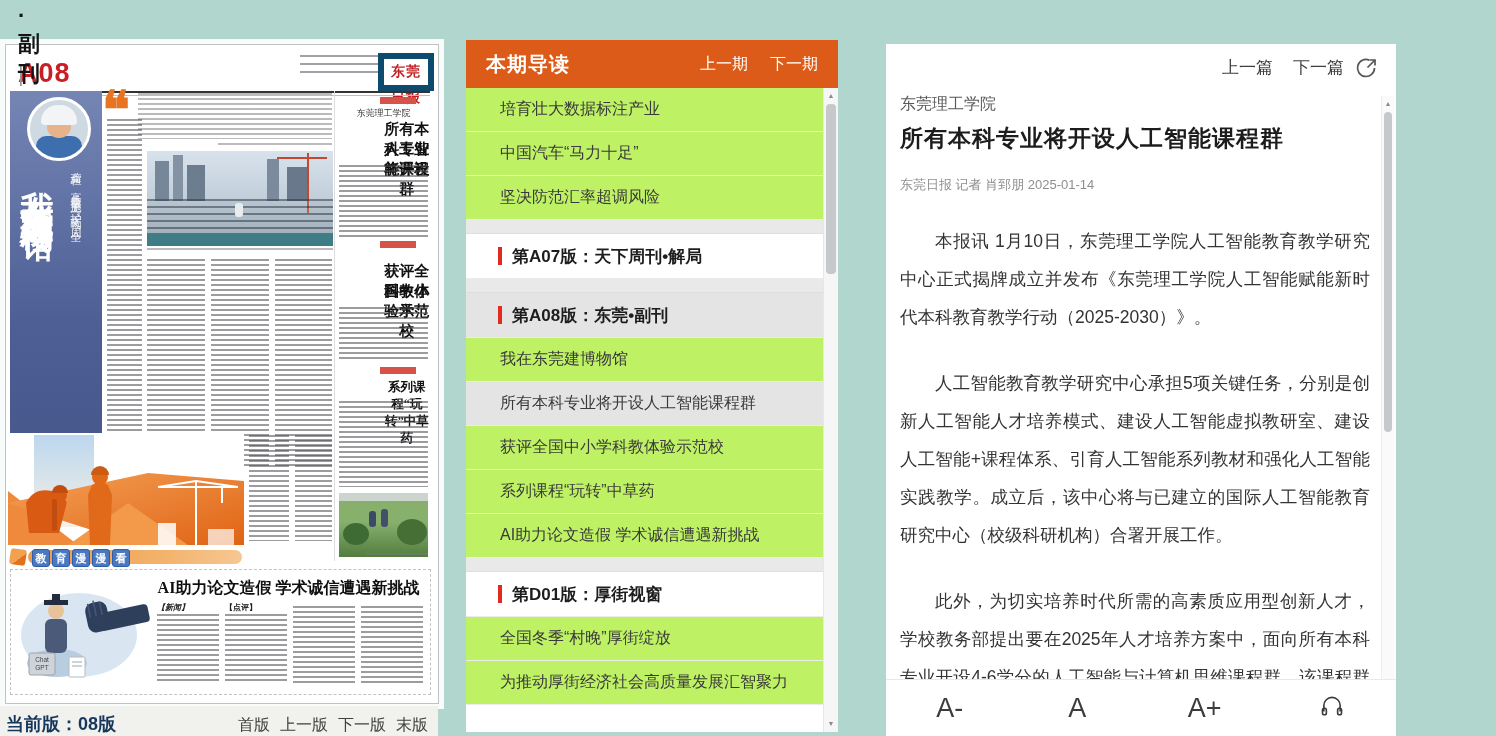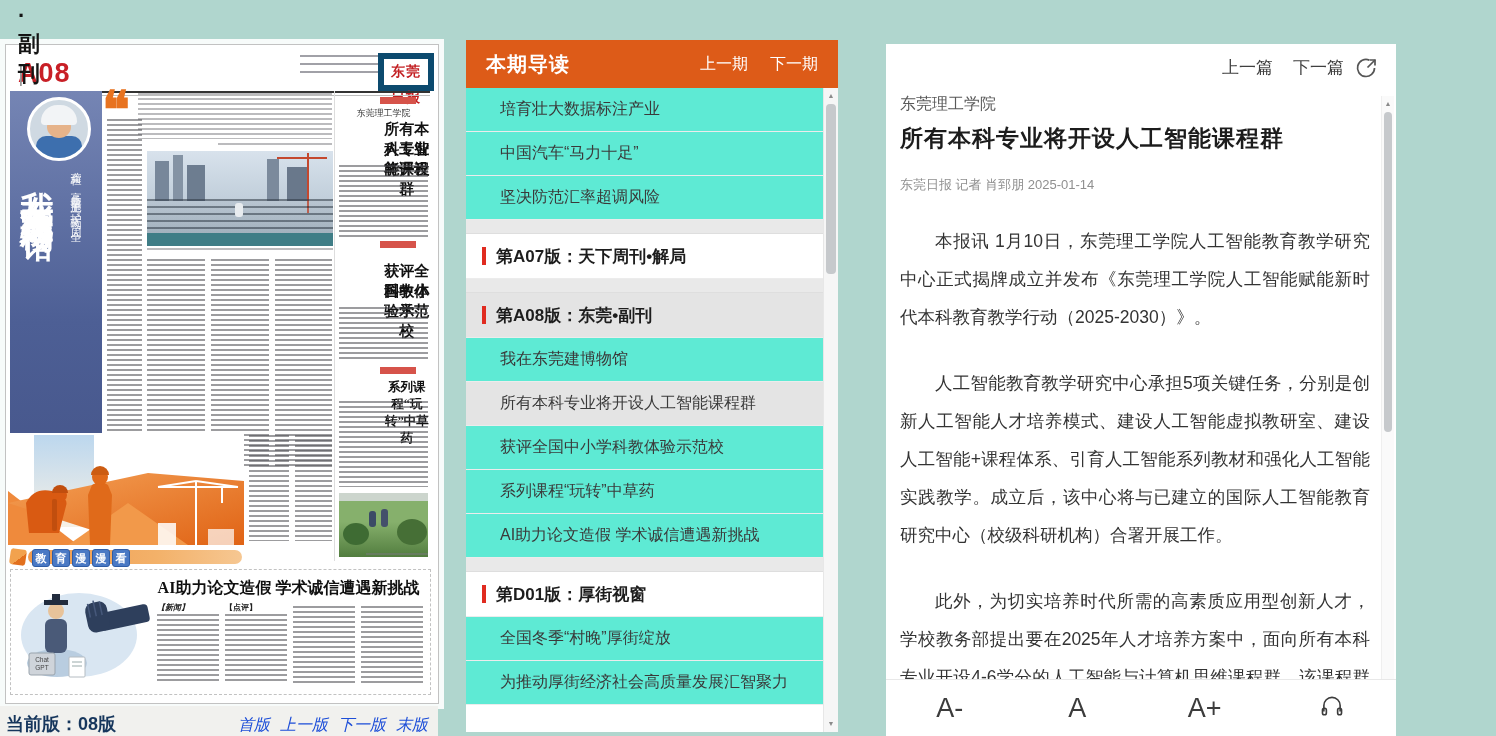--- a/index.html
+++ b/index.html
@@ -93,35 +93,35 @@
   .p-boxtag{font-size:8px;font-weight:bold;color:#222;}
   .tagA{left:146px;top:32px;font-style:italic;} .tagB{left:214px;top:32px;}
   .p-bcol{top:44px;width:62px;height:70px;}
   .bc1{left:146px;} .bc2{left:214px;} .bc3{left:282px;} .bc4{left:350px;}
   .p-attr{left:356px;top:-14px;width:60px;height:5px;}
 
   
   #left-footer{position:absolute;left:0;top:706px;width:438px;height:30px;background:#f1f1ee;
       display:flex;align-items:flex-end;justify-content:space-between;padding:0 10px 0 6px;box-sizing:border-box;}
   #left-footer .cur{font-size:18px;font-weight:bold;color:#16365c;}
-  #left-footer .links{display:flex;gap:10px;font-size:16px;color:#1d4ed8;font-style:italic;}
+  #left-footer .links{display:flex;gap:10px;font-size:16px;color:#404040;}
   #left-footer .links span{cursor:pointer;}
 
   
   #toc-panel{position:absolute;left:466px;top:40px;width:372px;height:692px;background:#fff;overflow:hidden;}
   .toc-header{position:absolute;left:0;top:0;right:0;height:48px;background:#dd5b18;display:flex;align-items:center;
       padding:0 20px;box-sizing:border-box;color:#fff;}
   .toc-header .t{font-size:20px;font-weight:bold;letter-spacing:1px;}
   .toc-header .sp{flex:1;}
   .toc-header .nav{font-size:16px;margin-left:22px;cursor:pointer;}
   #toc-list{position:absolute;left:0;top:48px;right:14px;bottom:0;overflow:hidden;}
   .toc-row{position:relative;height:43px;display:flex;align-items:center;padding-left:34px;font-size:16px;color:#3a3a3a;
-      border-bottom:1px solid #ececec;background:#5eead4;cursor:pointer;}
+      border-bottom:1px solid #ececec;background:#bef264;cursor:pointer;}
   .toc-row.selected{background:#e4e4e4;}
-  .toc-section{position:relative;height:44px;display:flex;align-items:center;padding-left:16px;font-size:17px;font-weight:bold;
+  .toc-section{position:relative;height:44px;display:flex;align-items:center;padding-left:32px;font-size:17px;font-weight:bold;
       color:#1d1d1d;border-bottom:1px solid #ececec;background:#fff;cursor:pointer;}
   .toc-section.highlight{background:#e4e4e4;}
   .toc-section .bar{width:4px;height:18px;background:#e02b20;margin-right:10px;}
   .toc-gap{height:13px;background:#e9e9e9;border-bottom:1px solid #dedede;}
 
   
   .v-scroll{position:absolute;background:#f6f6f6;border-left:1px solid #e7e7e7;}
   .v-scroll .up,.v-scroll .dn{position:absolute;left:0;right:0;text-align:center;font-size:7px;color:#8a8a8a;height:12px;line-height:12px;cursor:pointer;}
   .v-scroll .up{top:2px;} .v-scroll .dn{bottom:2px;}
   .v-scroll .thumb{position:absolute;left:2px;right:2px;border-radius:4px;background:#c6c9cc;cursor:pointer;}

